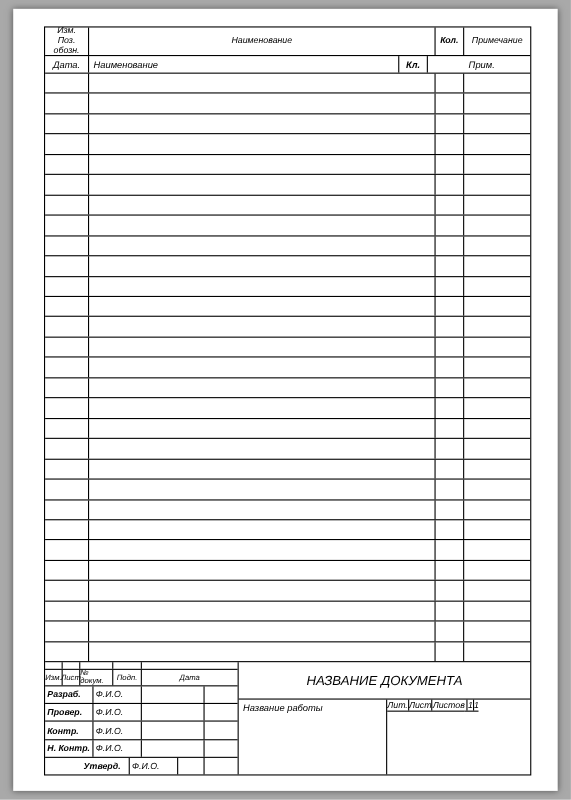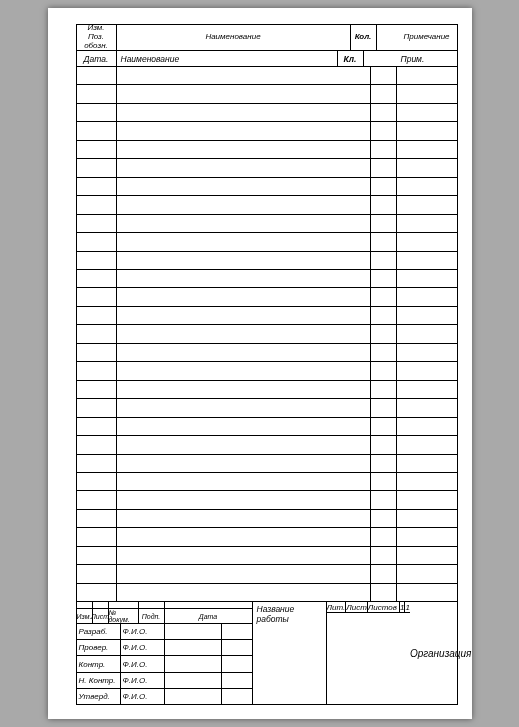--- a/index.html
+++ b/index.html
@@ -6,26 +6,26 @@
   body {
     margin: 0;
     background: #a9a9a9;
     font-family: Arial, sans-serif;
     display: flex;
     justify-content: center;
     align-items: flex-start;
     padding: 8px;
   }
   .page {
-    width: 424px;
+    width: 495px;
     height: 711px;
     background: #fff;
     box-shadow: 0 0 6px rgba(0,0,0,0.5);
     position: relative;
-    padding: 16px 14px 14px 28px;
+    padding: 16px 24px 14px 28px;
   }
   .frame {
     width: 100%;
     height: 100%;
     border: 1.5px solid #000;
     display: flex;
     flex-direction: column;
   }
   .hdr-row {
     display: flex;
@@ -36,21 +36,21 @@
     display: flex;
     align-items: center;
     justify-content: center;
     font-style: italic;
     font-size: 8px;
     line-height: 1.1;
     text-align: center;
     border-right: 1.5px solid #000;
     padding: 0 2px;
   }
-  .hdr-cell:last-child { border-right: none; margin-left: 20px; }
+  .hdr-cell:last-child { border-right: none; }
   .col-a { width: 40px; flex: none; }
   .col-b { flex: 1; }
   .col-c { width: 26px; flex: none; font-weight: bold; }
   .col-d { width: 60px; flex: none; }
   .sub-row {
     display: flex;
     height: 16px;
     border-bottom: 1.5px solid #000;
   }
   .sub-cell {
@@ -98,22 +98,22 @@
   }
   .microrow { flex:1; display:flex; }
   .microcell { border-right:0.5px solid #000; }
   .microcell:last-child { border-right:none; }
   .mc1 { width:16px; } .mc2 { width:16px; } .mc3 { width:30px; } .mc4 { width:26px; } .mc5 { flex:1; }
   .micro-head { border-top:0.5px solid #000; font-style: italic; font-size:7px; display:flex; }
   .micro-head .mh { display:flex; align-items:center; justify-content:center; border-right:0.5px solid #000; }
   .micro-head .mh:last-child{border-right:none;}
   .tb-left-rows { flex:1; display:flex; flex-direction:column; }
   .sigrow { flex:1; display:flex; border-bottom:0.5px solid #000; font-style:italic; font-size:8px; }
-  .sigrow:last-child { border-bottom:none; }
-  .sig-role { width:44px; border-right:0.5px solid #000; padding:0 2px; display:flex; align-items:center; }
+  .sigrow:last-child { border-bottom:none;margin-left:33px; }
+  .sig-role { width:44px; border-right:0.5px solid #000; padding:0 2px; display:flex; align-items:center;font-weight:bold; }
   .sig-name { width:44px; border-right:0.5px solid #000; padding:0 2px; display:flex; align-items:center; }
   .sig-sign { flex:1; border-right:0.5px solid #000; }
   .sig-date { width:30px; }
   .sig-date-h { width:30px; display:flex;align-items:center;justify-content:center; }
 
   .tb-right {
     flex: 1;
     display: flex;
     flex-direction: column;
   }
@@ -415,39 +415,39 @@
             </div>
             <div class="sigrow">
               <div class="sig-role">Утверд.</div>
               <div class="sig-name">Ф.И.О.</div>
               <div class="sig-sign"></div>
               <div class="sig-date"></div>
             </div>
           </div>
       </div>
       <div class="tb-right">
+        <div class="tb-title">НАЗВАНИЕ ДОКУМЕНТА</div>
         <div class="tb-mid">
           <div class="tb-work">Название работы</div>
           <div class="tb-counts">
             <div class="tbc-head">
               <div>Лит.</div>
               <div>Лист</div>
               <div>Листов</div>
             </div>
             <div class="tbc-vals">
               <div>
                 <div class="tbc-lit-sub">
                     <div></div>
                     <div></div>
                     <div></div>
                   </div>
               </div>
               <div>1</div>
               <div>1</div>
             </div>
-            <div class="tb-org">Организация</div>
           </div>
         </div>
       </div>
     </div>
 
   </div>
 </div>
 
 </body></html>

